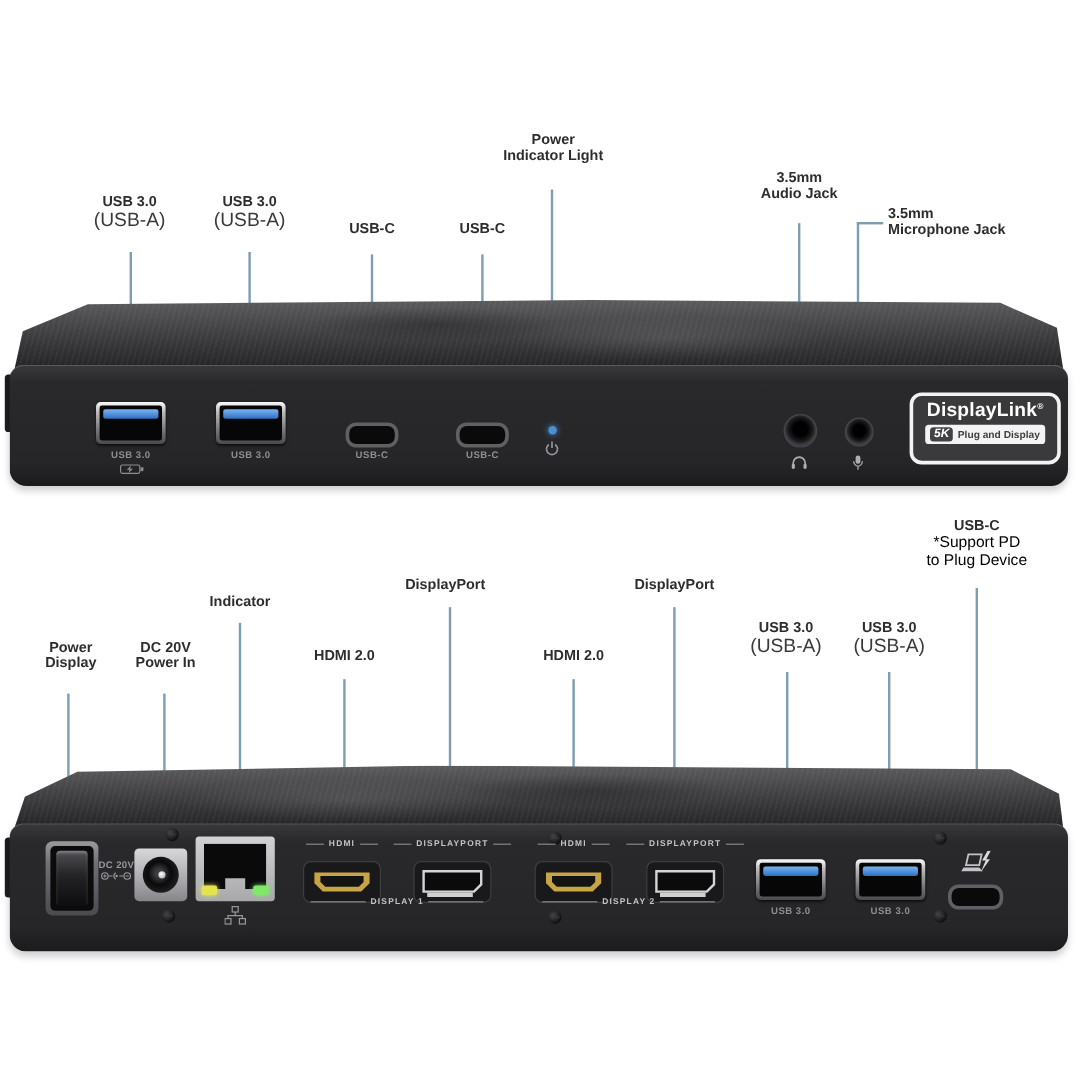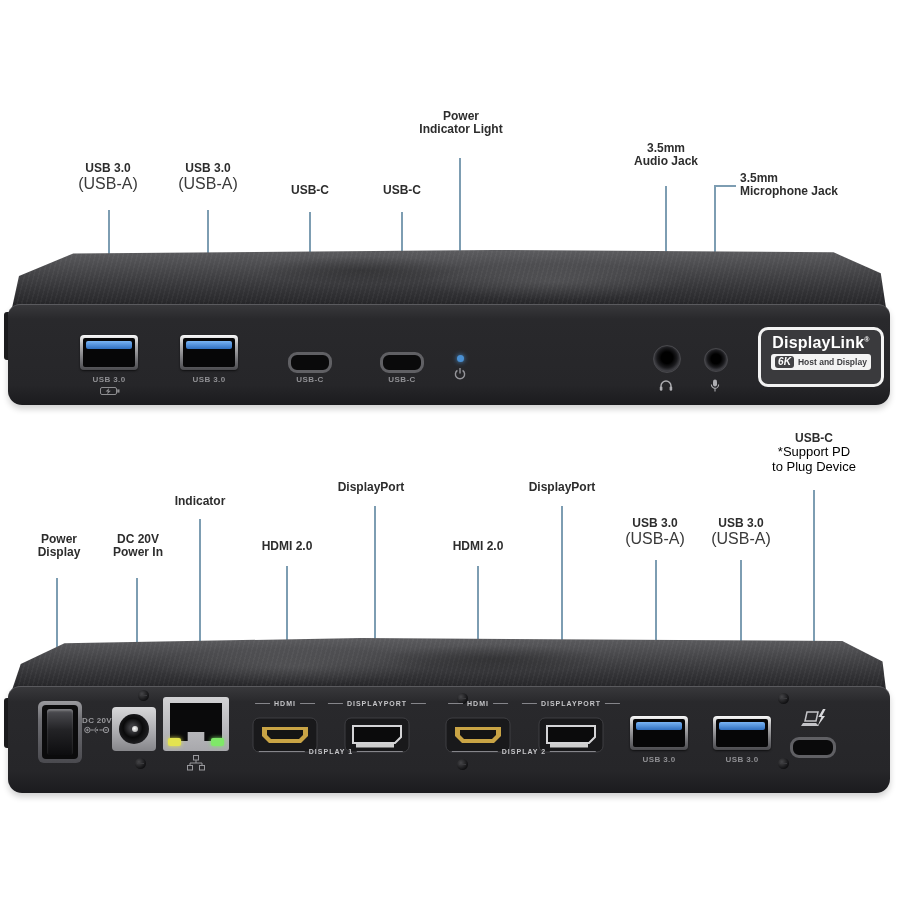--- a/index.html
+++ b/index.html
@@ -181,22 +181,22 @@
         <rect x="3" y="0.5" width="4" height="7" rx="2" fill="#aeaeb2"></rect>
         <path d="M1.4 5.4 a3.6 4 0 0 0 7.2 0" fill="none" stroke="#aeaeb2" stroke-width="1.1"></path>
         <line x1="5" y1="10" x2="5" y2="12.4" stroke="#aeaeb2" stroke-width="1.1"></line>
       </svg>
 
       <div class="badge" style="left:750px;top:22px;width:126px;height:60px;">
         <div class="badge-top">
           <span>DisplayLink</span><sup>®</sup>
         </div>
         <div class="badge-bottom">
-          <span class="badge-4k">6K</span>
-          <span class="badge-tag">Host and Display</span>
+          <span class="badge-4k">5K</span>
+          <span class="badge-tag">Plug and Display</span>
         </div>
       </div>
     </div>
   </div>
 
   <div class="lbl" style="left:59px;top:533px;">
     <span class="t">Power</span>
     <span class="t">Display</span>
   </div>
   <div class="lbl" style="left:138px;top:533px;">

